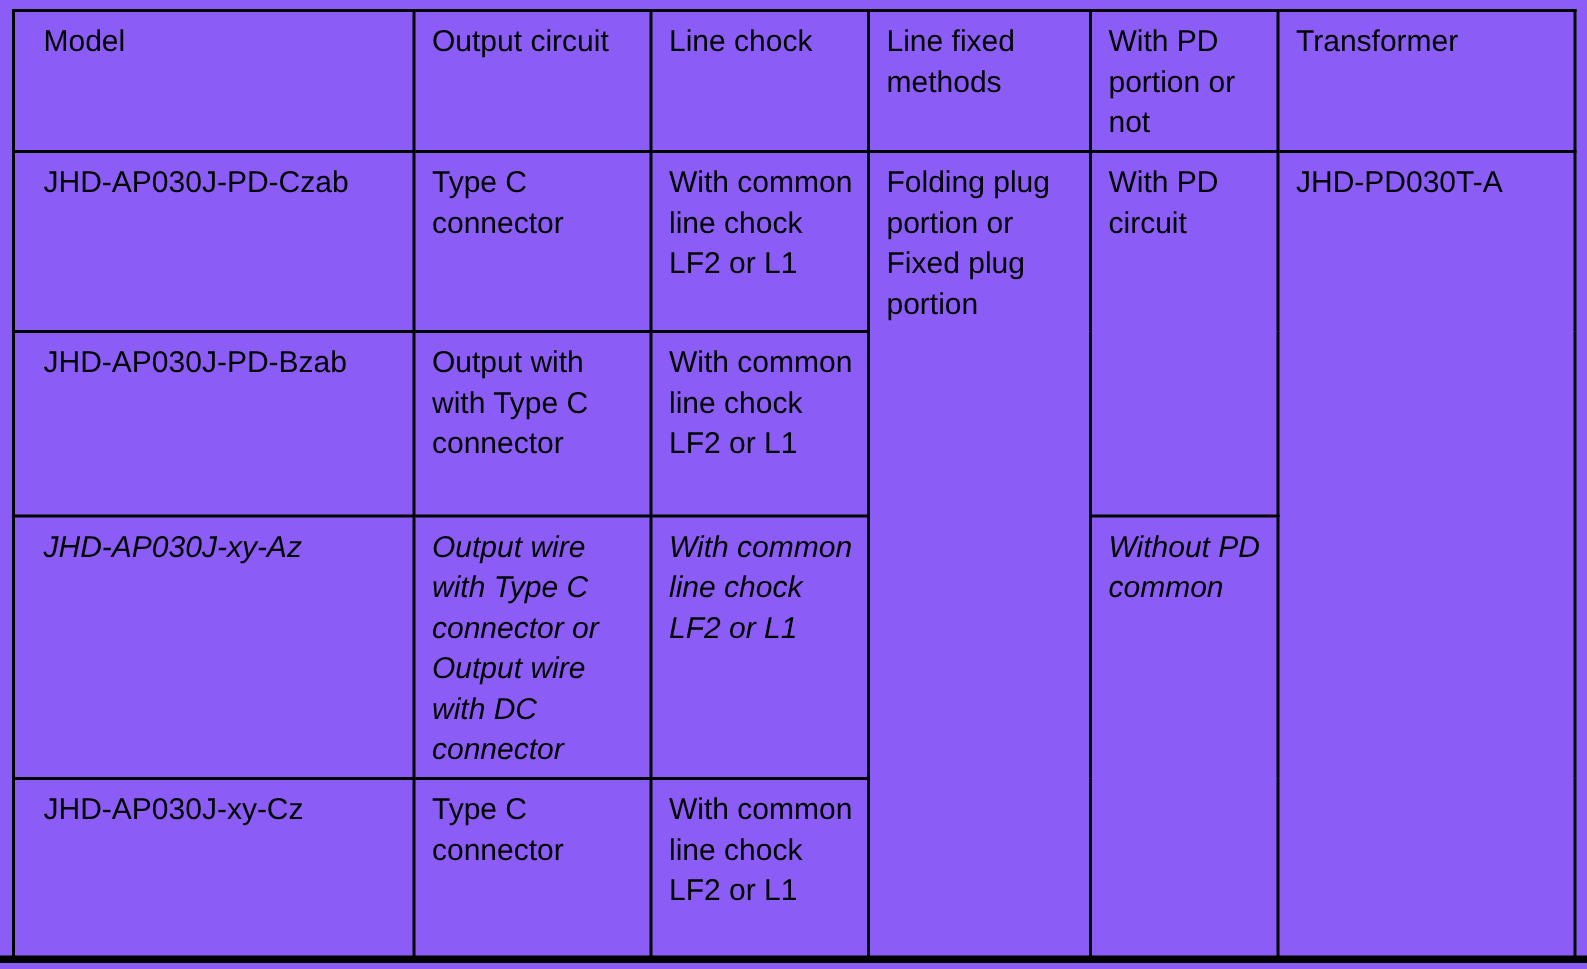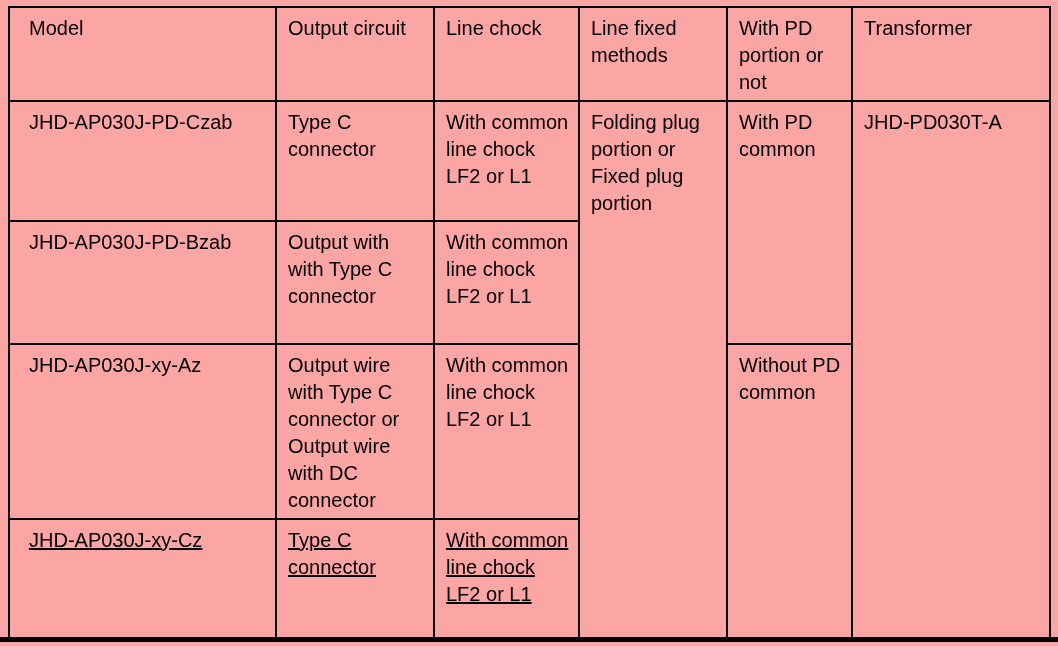--- a/index.html
+++ b/index.html
@@ -4,21 +4,21 @@
 <style>
   html, body {
     margin: 0;
     padding: 0;
     background: #ffffff;
   }
   .page {
     position: relative;
     width: 1058px;
     height: 646px;
-    background: #fca5a5;
+    background: #8b5cf6;
     font-family: "Liberation Sans", sans-serif;
     color: #000000;
     overflow: hidden;
   }
   table.spec {
     position: absolute;
     left: 8px;
     top: 6px;
     border-collapse: collapse;
     table-layout: fixed;
@@ -39,22 +39,22 @@
   table.spec col.c1 { width: 267px; }
   table.spec col.c2 { width: 158px; }
   table.spec col.c3 { width: 145px; }
   table.spec col.c4 { width: 148px; }
   table.spec col.c5 { width: 125px; }
   table.spec col.c6 { width: 198px; }
   table.spec .first-col { padding-left: 19px; }
   tr.hdr    { height: 94px; }
   tr.row1   { height: 120px; }
   tr.row2   { height: 123px; }
-  tr.row3   { height: 172px; }
-  tr.row4   { height: 120px; text-decoration: underline; }
+  tr.row3   { height: 172px; font-style: italic; }
+  tr.row4   { height: 120px; }
   .bottom-rule {
     position: absolute;
     left: 0;
     top: 637px;
     width: 1058px;
     height: 5px;
     background: #000000;
   }
 </style>
 </head>
@@ -80,21 +80,21 @@
         <th>With PD portion or not</th>
         <th>Transformer</th>
       </tr>
     </thead>
     <tbody>
       <tr class="row1">
         <td class="first-col">JHD-AP030J-PD-Czab</td>
         <td>Type C connector</td>
         <td>With common line chock LF2 or L1</td>
         <td rowspan="4">Folding plug portion or Fixed plug portion</td>
-        <td rowspan="2">With PD common</td>
+        <td rowspan="2">With PD circuit</td>
         <td rowspan="4">JHD-PD030T-A</td>
       </tr>
       <tr class="row2">
         <td class="first-col">JHD-AP030J-PD-Bzab</td>
         <td>Output with with Type C connector</td>
         <td>With common line chock LF2 or L1</td>
       </tr>
       <tr class="row3">
         <td class="first-col">JHD-AP030J-xy-Az</td>
         <td>Output wire with Type C connector or Output wire with DC connector</td>

